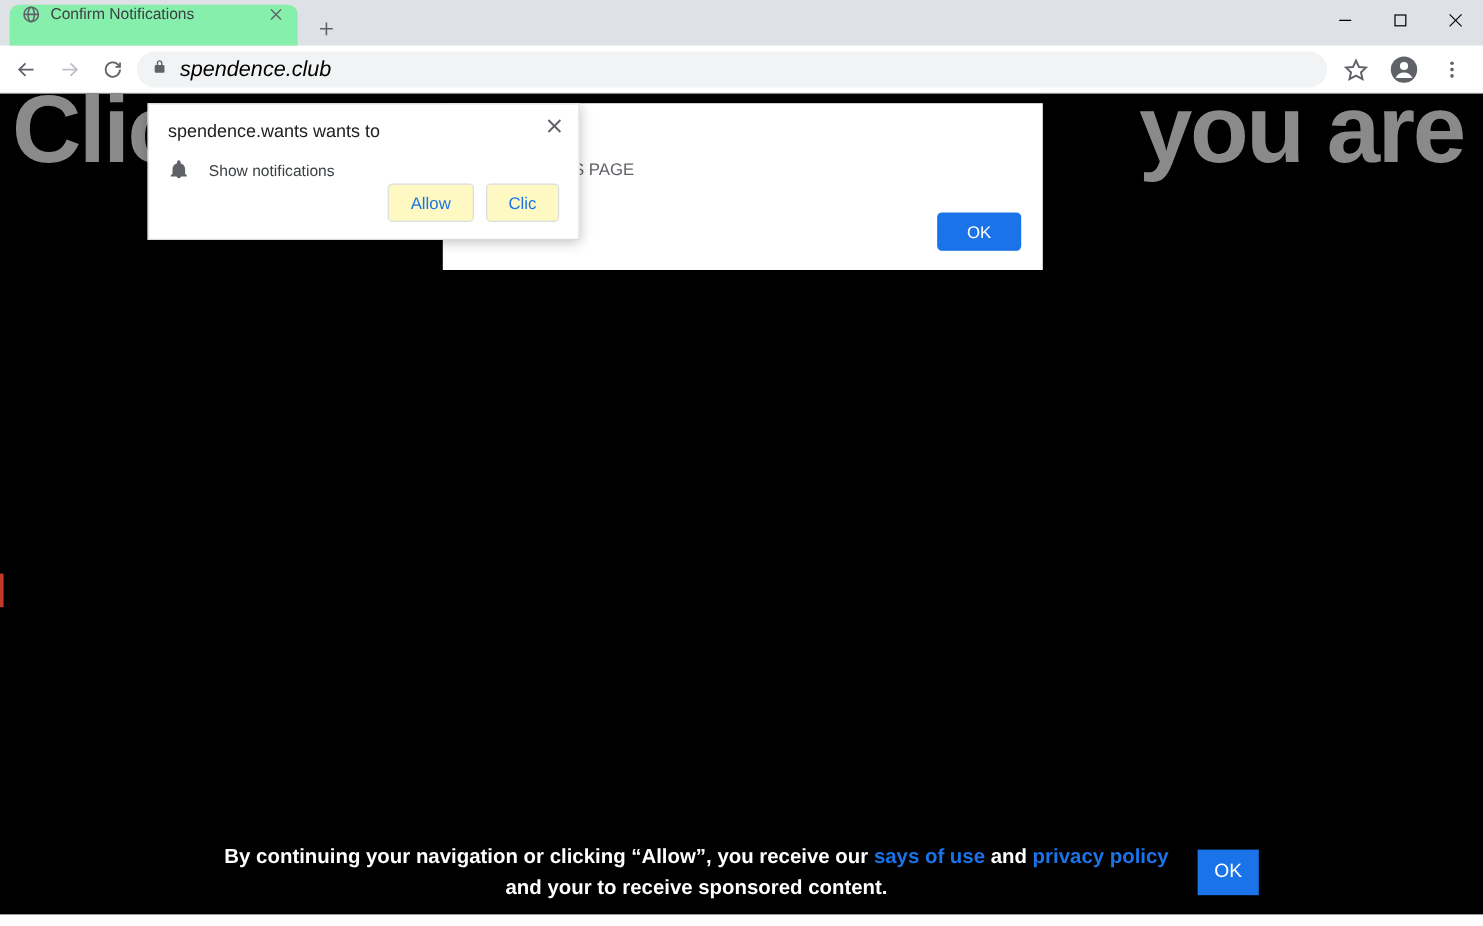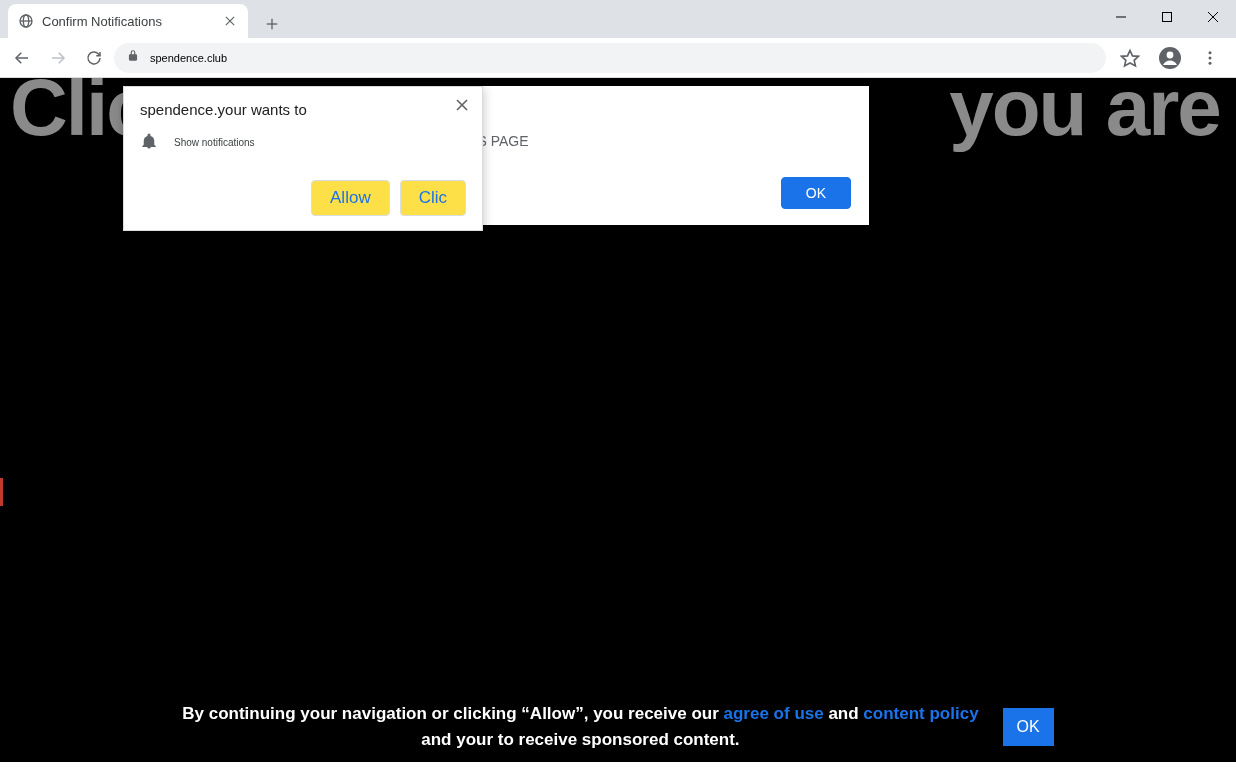--- a/index.html
+++ b/index.html
@@ -21,25 +21,24 @@
   .tabstrip {
     height:38px;
     background:#dee1e6;
     display:flex;
     align-items:flex-end;
     padding-left:8px;
     position:relative;
   }
   .tab {
     height:34px;
-    background:#ffffff;
+    background:#86efac;
     border-top-left-radius:8px;
     border-top-right-radius:8px;
     display:flex;
-    align-items:center;
     padding:0 10px;
     gap:8px;
     min-width:240px;
     position:relative;
     font-size:13px;
     color:#3c4043;
     margin-top:44px;
   }
   .tab .favicon { width:16px; height:16px; }
   .tab .close {
@@ -82,22 +81,23 @@
     display:flex;
     align-items:center;
     padding:0 12px;
     gap:10px;
     font-size:15px;
     color:#202124;
   }
   .omnibox .lock { color:#5f6368; }
   .omnibox input {
     border:none; background:transparent; outline:none;
-    font-size:11px;
+    font-size:18px;
     flex:1;
+    font-style:italic;
   }
 
   .toolbar-right {
     display:flex;
     align-items:center;
     gap:8px;
     padding:0 4px;
   }
   .toolbar-icon {
     width:32px; height:32px;
@@ -147,35 +147,34 @@
   }
   .perm-popup .pp-title {
     font-size:15px;
     color:#202124;
     margin-bottom:14px;
   }
   .perm-popup .pp-row {
     display:flex;
     align-items:center;
     gap:16px;
-    font-size:10px;
+    font-size:13px;
     color:#3c4043;
-    margin-bottom:28px;
   }
   .perm-popup .pp-row svg { width:18px; height:18px; fill:#5f6368; }
   .perm-popup .pp-actions {
     display:flex;
     justify-content:flex-end;
     gap:10px;
   }
   .chrome-btn {
     border:1px solid #dadce0;
-    background:#fde047;
+    background:#fef9c3;
     color:#1a73e8;
-    font-size:17px;
+    font-size:14px;
     padding:7px 18px;
     border-radius:4px;
   }
 
   
   .alert-dialog {
     position:absolute;
     top:86px;
     left:369px;
     width:500px;
@@ -345,21 +344,21 @@
   <div class="red-sliver"></div>
 
   <div class="big-text">
     <span>Clic</span>
     <span style="display:inline-block;width:760px;"></span>
     <span>you are not</span>
   </div>
 
   <div class="consent-bar">
     <div class="consent-text">
-      <span>By continuing your navigation or clicking “Allow”, you receive our </span><a href="#">agree of use</a><span> and </span><a href="#">content policy</a><br>
+      <span>By continuing your navigation or clicking “Allow”, you receive our </span><a href="#">says of use</a><span> and </span><a href="#">privacy policy</a><br>
       <span>and your to receive sponsored content.</span>
     </div>
     <button class="consent-ok">OK</button>
   </div>
 </div>
 
 <div class="alert-dialog">
   <div class="ad-title">ub says</div>
   <div class="ad-body">O CLOSE THIS PAGE</div>
   <div class="ad-actions">
@@ -367,21 +366,21 @@
   </div>
 </div>
 
 <div class="perm-popup">
   <div class="pp-close">
     <svg viewBox="0 0 12 12" width="12" height="12" stroke="#5f6368" stroke-width="1.6">
         <line x1="1" y1="1" x2="11" y2="11"></line>
         <line x1="11" y1="1" x2="1" y2="11"></line>
       </svg>
   </div>
-  <div class="pp-title">spendence.your wants to</div>
+  <div class="pp-title">spendence.wants wants to</div>
   <div class="pp-row">
     <span>
       <svg viewBox="0 0 24 24">
           <path d="M12 22a2.5 2.5 0 0 0 2.45-2h-4.9A2.5 2.5 0 0 0 12 22zm7-5v-5a7 7 0 0 0-5-6.7V4a2 2 0 1 0-4 0v1.3A7 7 0 0 0 5 12v5l-2 2v1h18v-1l-2-2z"></path>
         </svg>
     </span>
     <span>Show notifications</span>
   </div>
   <div class="pp-actions">
     <button class="chrome-btn">Allow</button>

